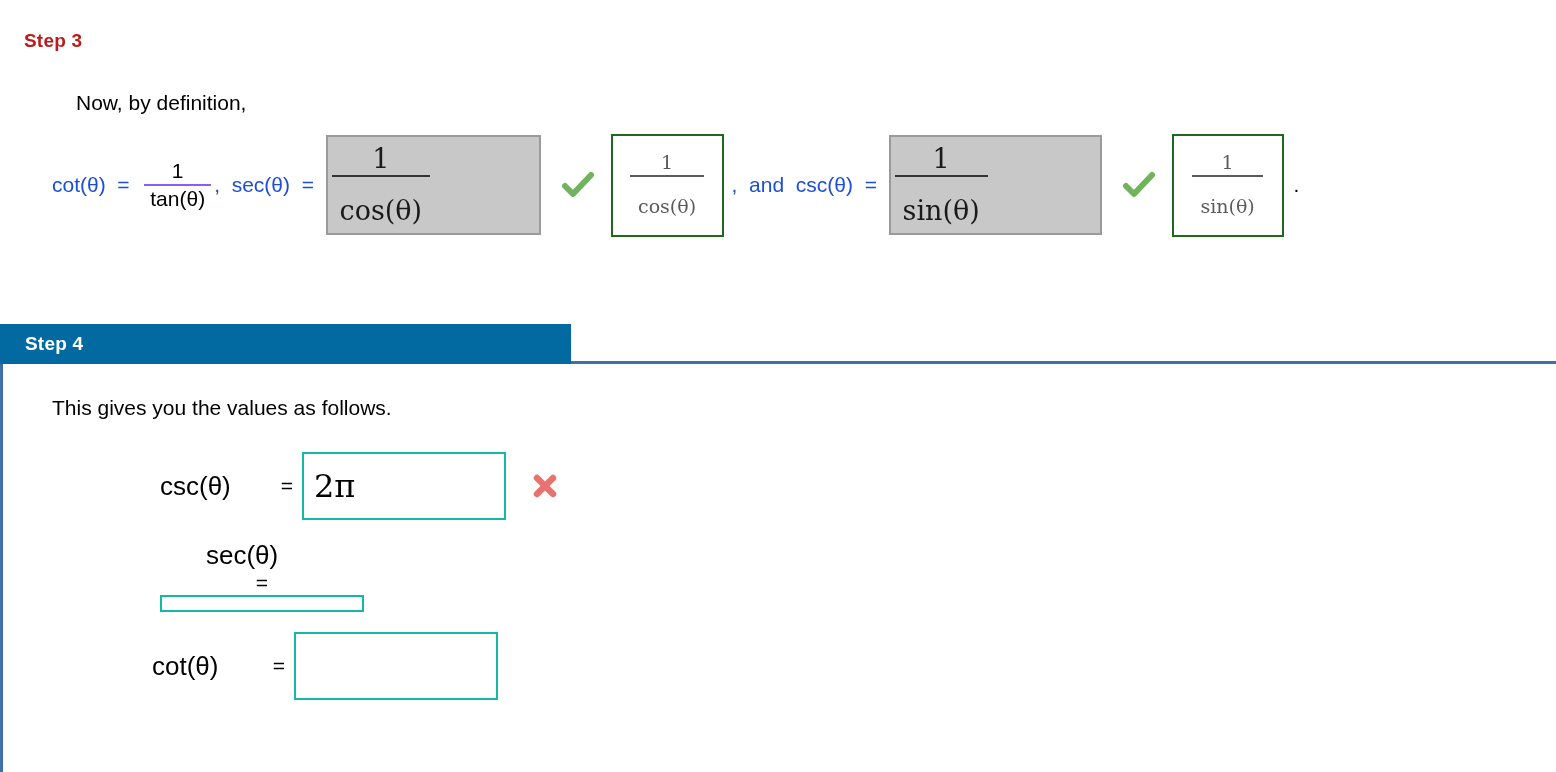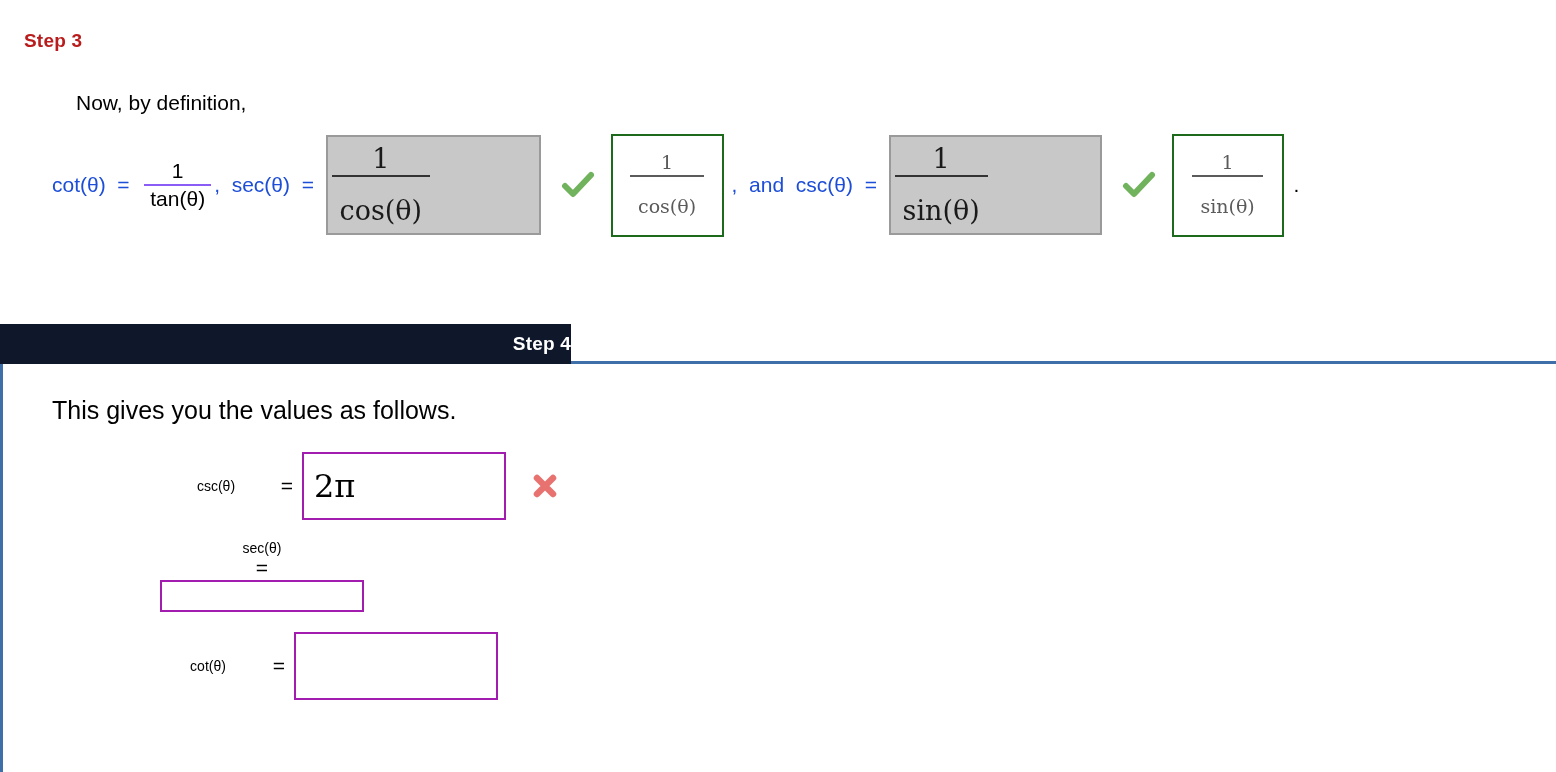--- a/index.html
+++ b/index.html
@@ -114,24 +114,23 @@
     flex: 0 0 34px;
   }
 
   
   .step4-bar {
     position: absolute;
     left: 0;
     top: 324px;
     width: 571px;
     height: 40px;
-    background: #0f172a;
-    display: flex;
-    align-items: center;
-    justify-content: flex-end;
+    background: #0369a1;
+    display: flex;
+    align-items: center;
   }
   .step4-bar span {
     color: #ffffff;
     font-size: 19px;
     font-weight: bold;
     margin-left: 25px;
     letter-spacing: 0.2px;
   }
   .step4-rule {
     position: absolute;
@@ -148,45 +147,45 @@
     width: 1556px;
     height: 408px;
     border-left: 3px solid #3f6fa8;
     box-sizing: border-box;
     background: #ffffff;
   }
   .step4-lead {
     position: absolute;
     left: 52px;
     top: 396px;
-    font-size: 25px;
+    font-size: 21px;
     color: #000;
   }
 
   .ansrow {
     position: absolute;
     display: flex;
     align-items: center;
     height: 72px;
   }
   .ansrow .lbl {
     width: 112px;
-    text-align: center;
-    font-size: 14px;
+    text-align: left;
+    font-size: 26px;
     white-space: pre;
   }
   .ansrow .eq {
     width: 30px;
     text-align: center;
     font-size: 21px;
   }
   .ansfield {
     width: 204px;
     height: 68px;
-    border: 2px solid #a21caf;
+    border: 2px solid #14b8a6;
     box-sizing: border-box;
     background: #ffffff;
     display: flex;
     align-items: center;
     padding-left: 10px;
     font-family: "DejaVu Serif", "Liberation Serif", serif;
     font-size: 32px;
     color: #000;
   }
   .x-icon {

